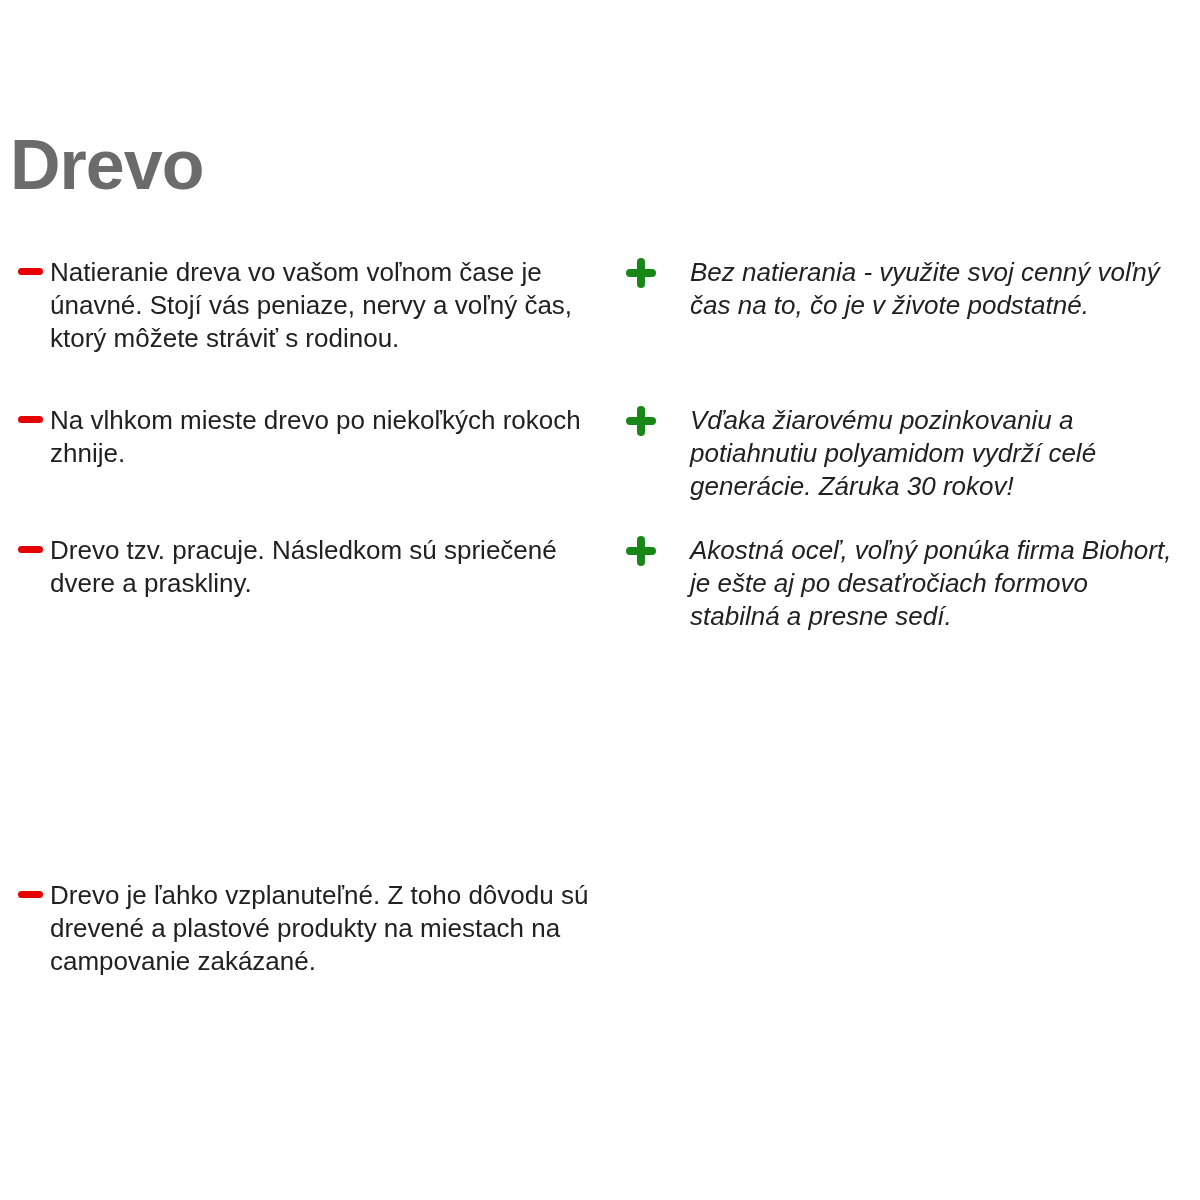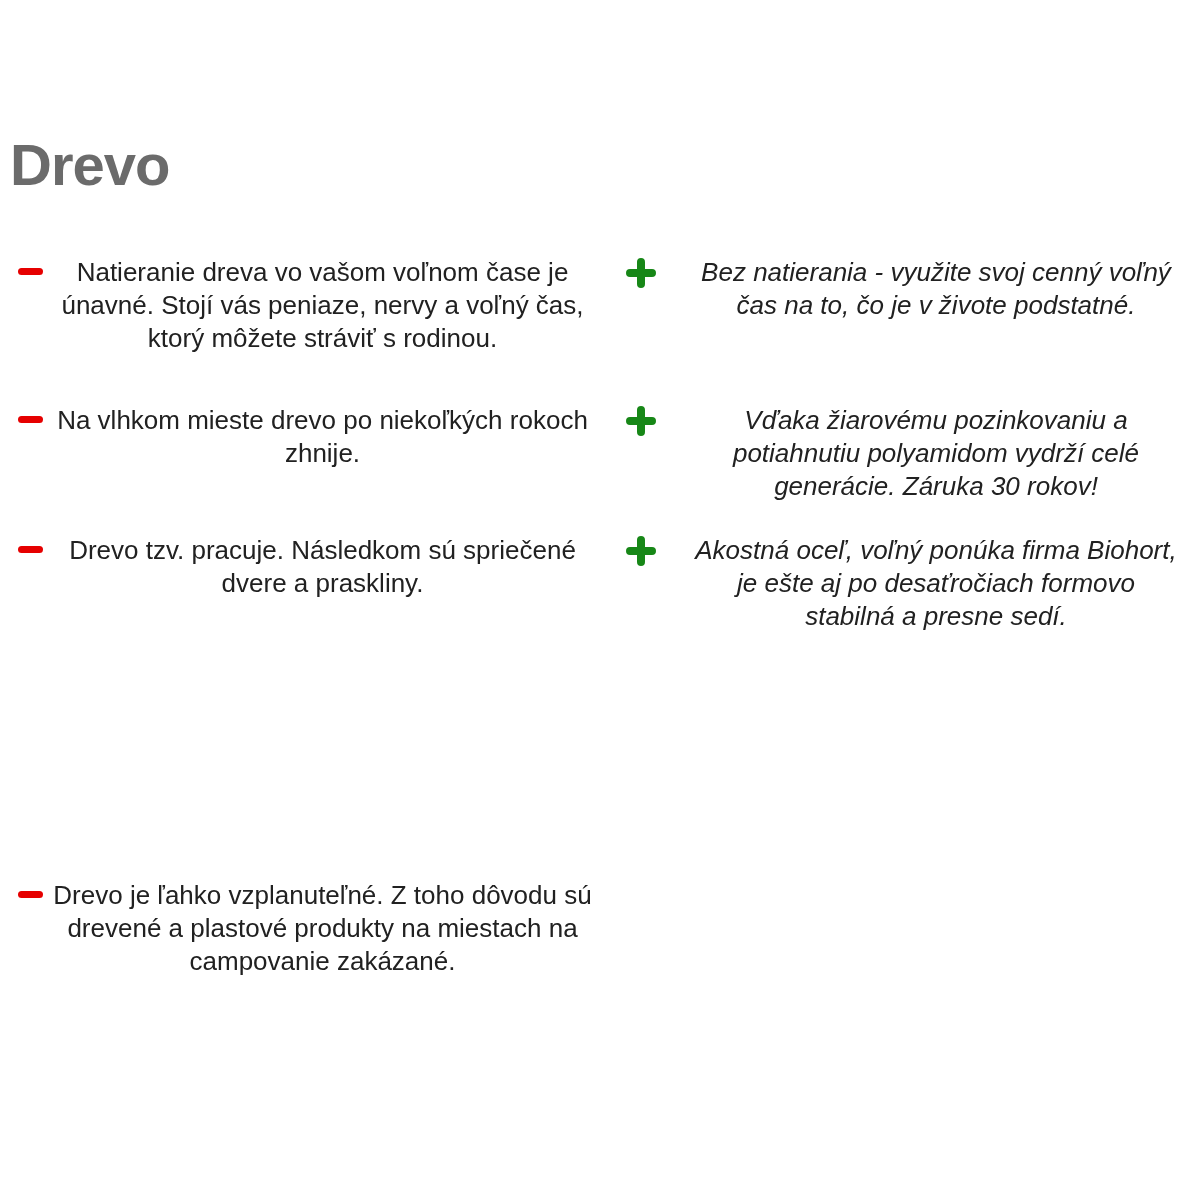--- a/index.html
+++ b/index.html
@@ -21,21 +21,21 @@
     height: 1200px;
   }
   .col-left  { left: 10px;  width: 585px; }
   .col-right { left: 620px; width: 570px; }
 
   .col-title {
     position: absolute;
     top: 117px;
     left: 0;
     margin: 0;
-    font-size: 58px;
+    font-size: 70px;
     line-height: 96px;
     font-weight: bold;
     color: #6b6b6b;
     letter-spacing: -1px;
   }
 
   .row {
     position: absolute;
     left: 0;
     width: 100%;
@@ -44,21 +44,20 @@
   .row-2 { top: 404px; }
   .row-3 { top: 534px; }
   .row-4 { top: 689px; }
   .row-5 { top: 879px; }
 
   .row p {
     margin: 0;
     font-size: 26px;
     line-height: 33px;
     color: #212121;
-    text-align: center;
   }
   .col-left  .row p { margin-left: 40px; max-width: 545px; }
   .col-right .row p { margin-left: 70px; max-width: 492px; font-style: italic; }
 
   .minus-icon {
     position: absolute;
     left: 8px;
     top: 12px;
     width: 25px;
     height: 7px;

